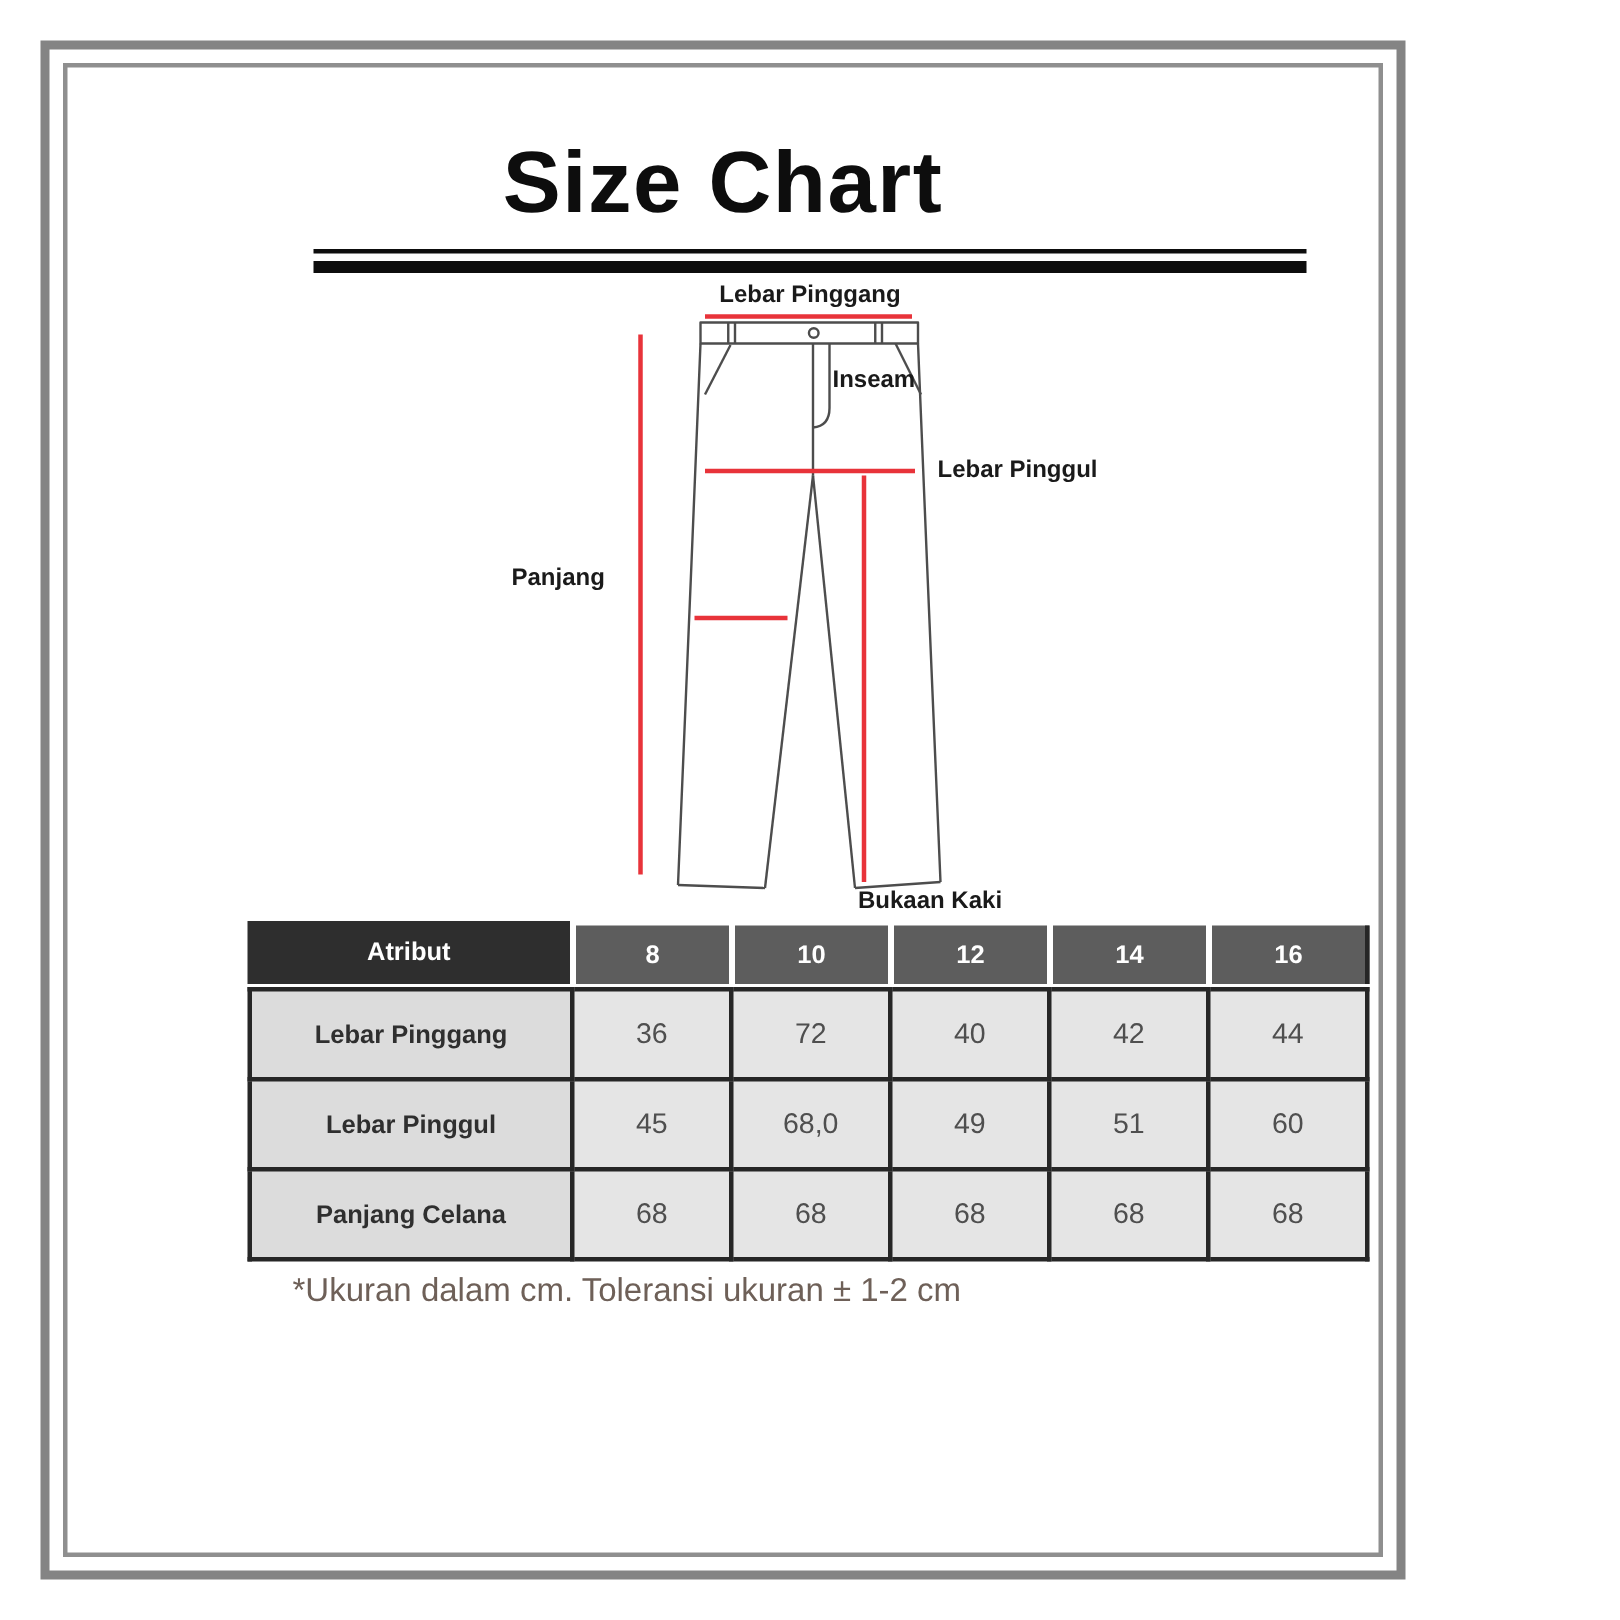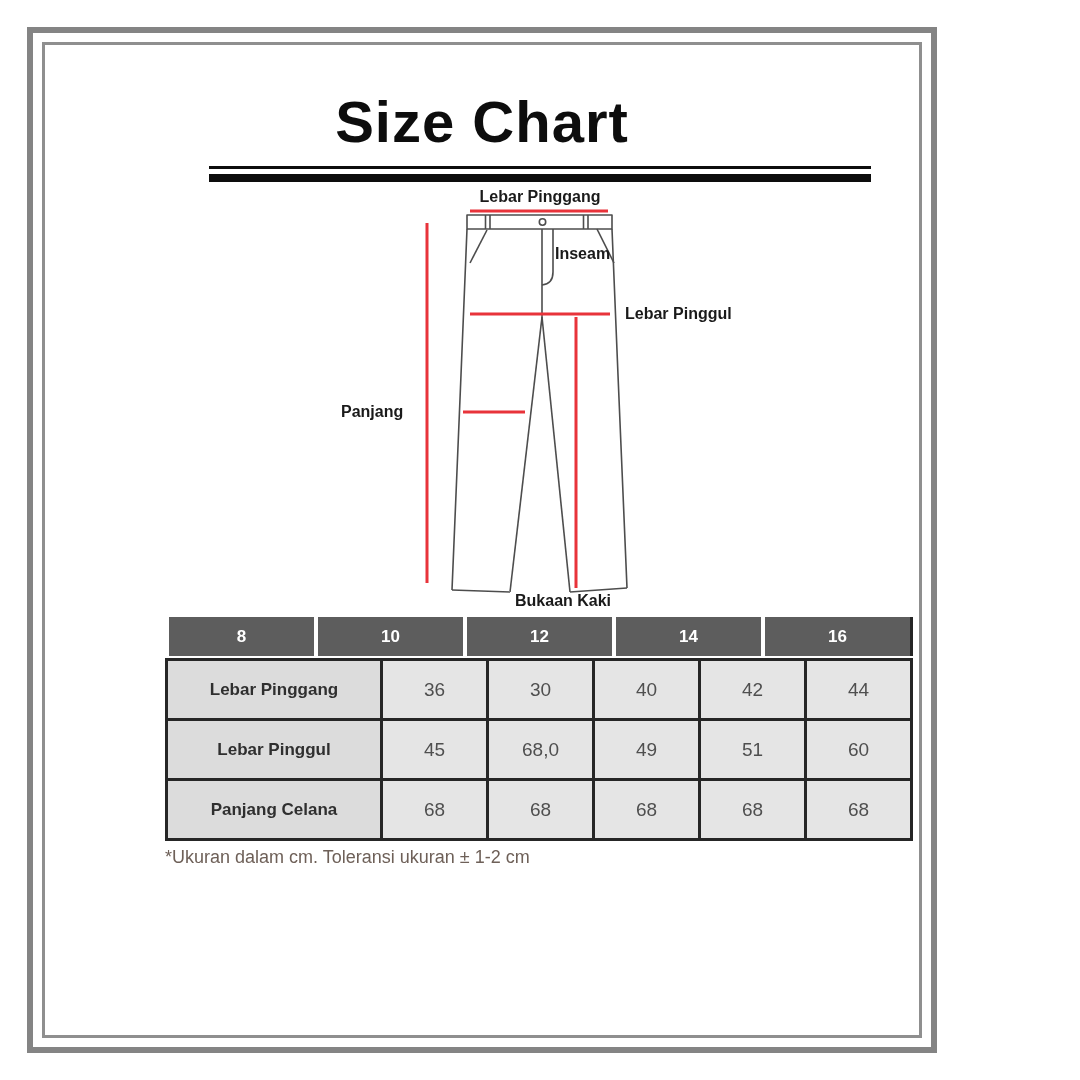--- a/index.html
+++ b/index.html
@@ -25,35 +25,35 @@
   .rule{position:absolute;left:209px;width:662px;background:#0d0d0d;}
   .rule-thin{top:166px;height:3px;}
   .rule-thick{top:174px;height:8px;}
 
   .diagram{position:absolute;left:320px;top:185px;width:560px;height:430px;}
   .diagram svg{position:absolute;left:0;top:0;}
   .dlabel{position:absolute;font-size:16px;font-weight:700;color:#1a1a1a;white-space:nowrap;}
   .lbl-waist{left:390px;top:188px;width:300px;text-align:center;}
   .lbl-inseam{left:555px;top:245px;}
   .lbl-hip{left:625px;top:305px;}
-  .lbl-length{left:341px;top:403px;}
-  .lbl-opening{left:515px;top:592px;}
+  .lbl-length{left:341px;top:377px;}
+  .lbl-opening{left:572px;top:592px;}
 
   .size-table{position:absolute;left:165px;top:614px;width:748px;}
   .thead{display:flex;height:42px;}
   .h-attr{width:215px;background:var(--header-dark);color:#fff;font-weight:700;font-size:17px;
           display:flex;align-items:center;justify-content:center;}
   .h-size{flex:1;margin:3px 0 0 4px;background:var(--header-gray);color:#fff;font-weight:700;
           font-size:17px;display:flex;align-items:center;justify-content:center;}
   .h-size.last{border-right:3px solid var(--border);text-align:center;}
   table{border-collapse:collapse;width:748px;table-layout:fixed;margin-top:2px;}
   td{border:3px solid var(--border);height:60px;text-align:center;vertical-align:middle;}
   td.rlabel{background:var(--label-bg);font-weight:700;font-size:17px;color:#2f2f2f;}
   td.rval{background:#e5e5e5;font-size:19px;color:var(--value-text);}
-  .footnote{margin-top:6px;font-size:18px;color:var(--note-text);}
+  .footnote{margin-top:6px;font-size:22px;color:var(--note-text);margin-left:30px;}
 </style>
 </head>
 <body>
 
 <div class="canvas">
 
   <div class="frame-outer"></div>
   <div class="frame-inner"></div>
 
   <h1 class="title">Size Chart</h1>
@@ -93,40 +93,41 @@
   </div>
 
   <div class="dlabel lbl-waist">Lebar Pinggang</div>
   <div class="dlabel lbl-inseam">Inseam</div>
   <div class="dlabel lbl-hip">Lebar Pinggul</div>
   <div class="dlabel lbl-length">Panjang</div>
   <div class="dlabel lbl-opening">Bukaan Kaki</div>
 
   <div class="size-table">
     <div class="thead">
+      <div class="h-attr">Atribut</div>
       <div class="h-size">8</div>
       <div class="h-size">10</div>
       <div class="h-size">12</div>
       <div class="h-size">14</div>
       <div class="h-size last">16</div>
     </div>
     <table>
       <colgroup>
           <col style="width:215px">
           <col>
           <col>
           <col>
           <col>
           <col>
         </colgroup>
       <tbody>
         <tr>
           <td class="rlabel">Lebar Pinggang</td>
           <td class="rval">36</td>
-          <td class="rval">30</td>
+          <td class="rval">72</td>
           <td class="rval">40</td>
           <td class="rval">42</td>
           <td class="rval">44</td>
         </tr>
         <tr>
           <td class="rlabel">Lebar Pinggul</td>
           <td class="rval">45</td>
           <td class="rval">68,0</td>
           <td class="rval">49</td>
           <td class="rval">51</td>

